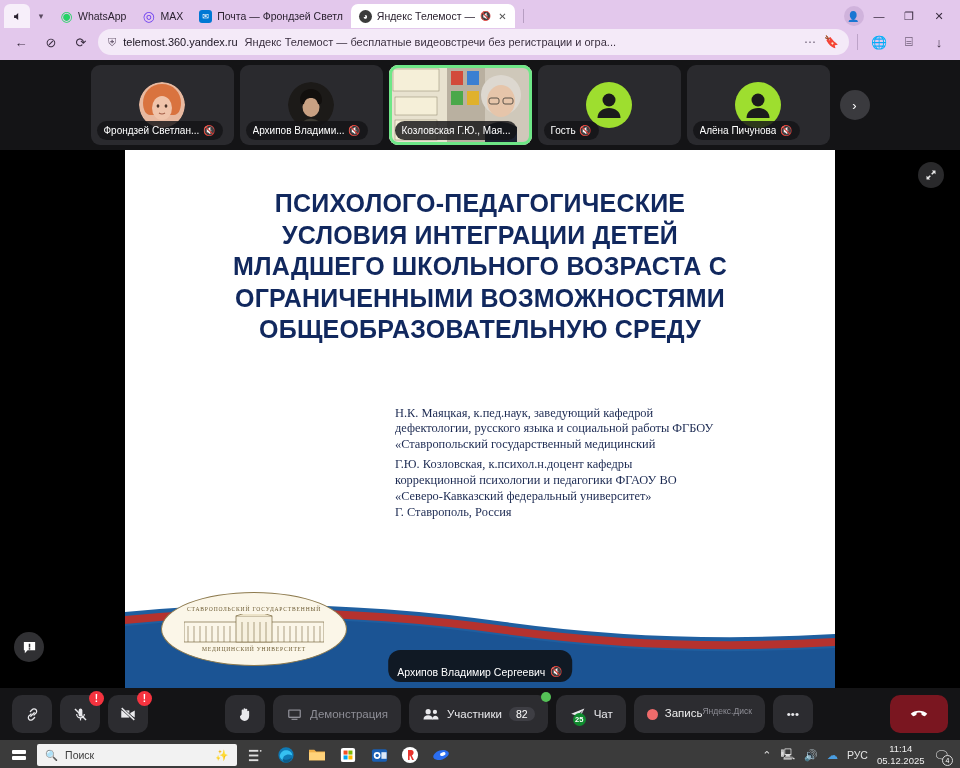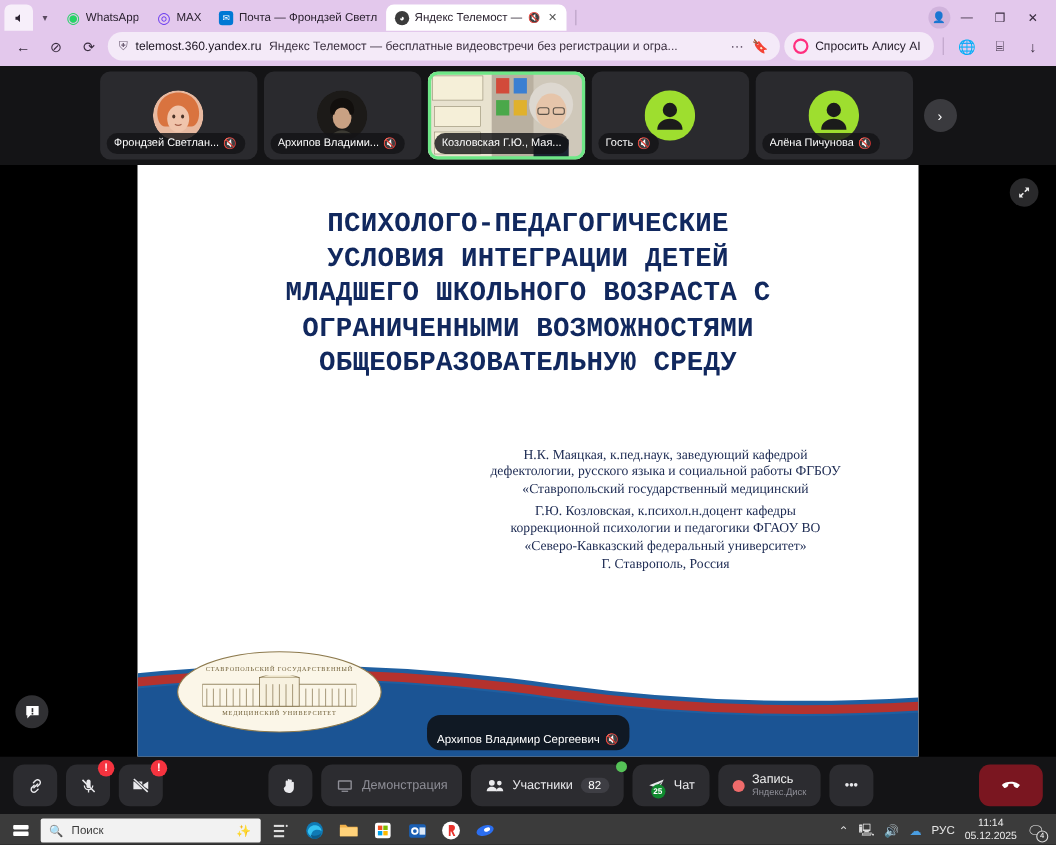--- a/index.html
+++ b/index.html
@@ -149,27 +149,27 @@
     display: flex; align-items: center; justify-content: center; font-size: 11px;
   }
 
   
   .slide {
     width: 710px; background: #fff; position: relative;
     overflow: hidden; display: flex; flex-direction: column;
   }
   .slide-title {
     margin-top: 38px; padding: 0 26px; text-align: center;
-    color: #11285e; font-family: Liberation Mono, monospace;
+    color: #11285e; font-family: Liberation Sans, sans-serif;
     font-weight: bold; font-size: 25px; line-height: 1.26;
     letter-spacing: .2px;
   }
   .slide-authors {
     margin-top: 60px; margin-left: auto; margin-right: 20px;
-    width: 420px; text-align: center;
+    width: 420px; 
     color: #1c2a52; font-family: "Liberation Serif", serif;
     font-size: 12.4px; line-height: 1.28;
   }
   .slide-authors p { margin: 0; }
   .slide-authors .gap { height: 4px; }
   .slide-footer {
     position: absolute; left: 0; right: 0; bottom: 0; height: 92px;
   }
   .slide-speaker {
     position: absolute; left: 50%; transform: translateX(-50%);
@@ -221,21 +221,21 @@
     position: absolute; top: -3px; right: -3px;
     width: 10px; height: 10px; border-radius: 50%; background: #55c257;
   }
   .chat-badge {
     position: absolute; left: 17px; bottom: 7px;
     width: 13px; height: 13px; border-radius: 50%; background: #0f8a2e;
     color: #fff; font-size: 7.5px; display: flex;
     align-items: center; justify-content: center; font-weight: bold;
   }
   .rec-dot { width: 11px; height: 11px; border-radius: 50%; background: #ef6b6b; }
-  .rec-text { display: flex; flex-direction: column; line-height: 1.15; }
+  .rec-text { display: flex; flex-direction: row; line-height: 1.15; }
   .rec-main { font-size: 11.5px; color: #eee; }
   .rec-sub { font-size: 8.5px; color: #8e8e96; }
   .tb-hangup {
     width: 58px; height: 38px; border-radius: 10px; background: #7a1620;
     display: flex; align-items: center; justify-content: center;
     color: #fff; font-size: 17px;
   }
 
   
   .taskbar {
@@ -323,24 +323,20 @@
     <div class="nav-icon">⟳</div>
 
     <div class="omnibox">
       <span class="omni-shield">⛨</span>
       <span class="omni-url">telemost.360.yandex.ru</span>
       <span class="omni-title">Яндекс Телемост — бесплатные видеовстречи без регистрации и огра...</span>
       <span class="omni-dots">⋯</span>
       <span class="omni-bookmark">🔖</span>
     </div>
 
-    <div class="alice-btn">
-      <span class="alice-ring"></span>
-      <span>Спросить Алису AI</span>
-    </div>
 
     <div class="ab-divider"></div>
     <div class="nav-icon">🌐</div>
     <div class="nav-icon">⌸</div>
     <div class="nav-icon">↓</div>
   </div>
 </div>
 
 <div class="meeting">
 

